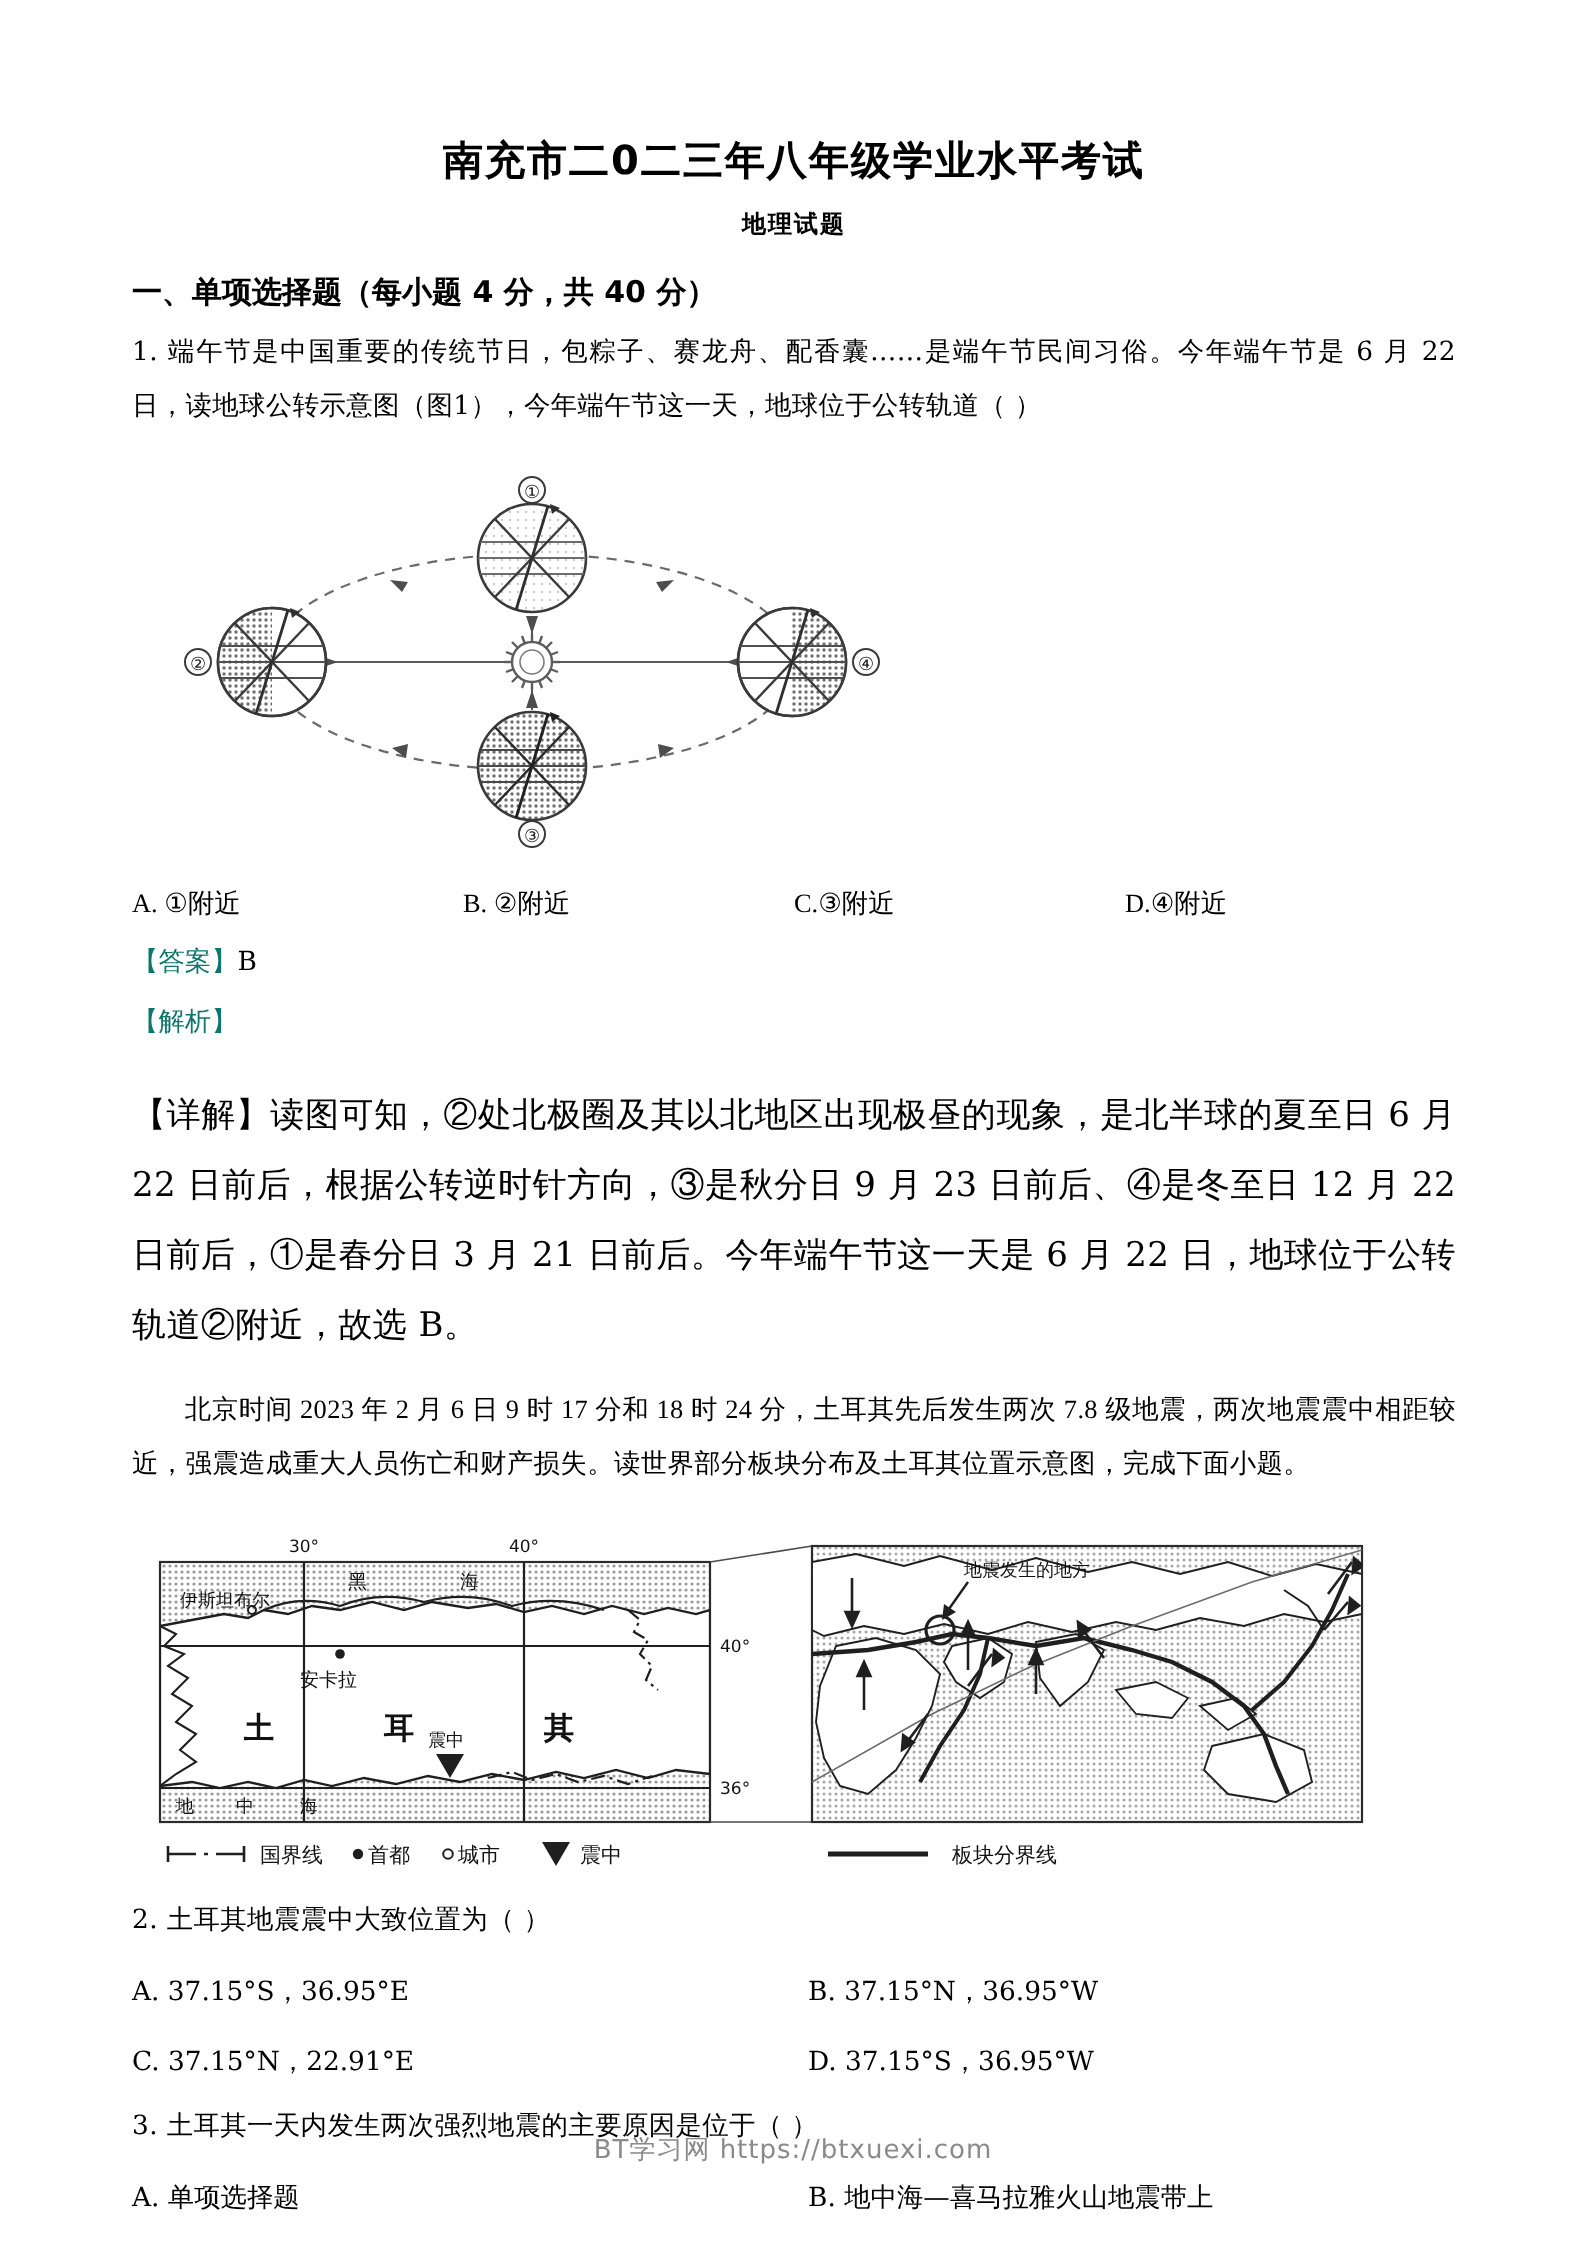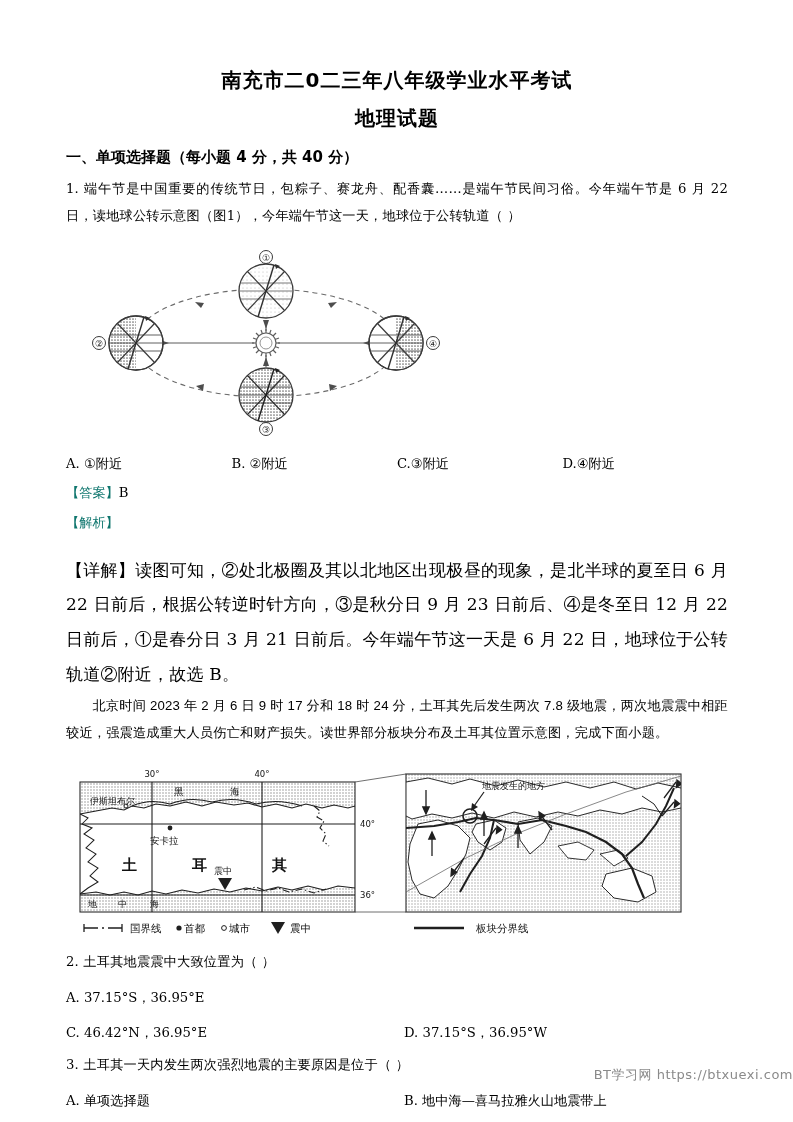--- a/index.html
+++ b/index.html
@@ -34,21 +34,21 @@
     text-align: center;
     font-size: 20px;
     font-weight: bold;
     letter-spacing: 1px;
     margin-top: 66px;
     line-height: 1.4;
     font-family: "DejaVu Sans", "Liberation Sans", sans-serif;
   }
   .doc-subtitle {
     text-align: center;
-    font-size: 20px;
+    font-size: 12px;
     font-weight: bold;
     letter-spacing: 1px;
     margin-top: 10px;
     line-height: 1.4;
     font-family: "DejaVu Sans", "Liberation Sans", sans-serif;
   }
   .section-head {
     font-size: 15px;
     font-weight: bold;
     margin-top: 14px;
@@ -62,22 +62,23 @@
     line-height: 2.05;
     text-align: justify;
     margin-top: 6px;
     letter-spacing: 0.2px;
   }
   .passage {
     font-size: 13.2px;
     line-height: 2.05;
     text-align: justify;
     text-indent: 2em;
+    margin-top: 10px;
     letter-spacing: 0.2px;
-    font-family: Liberation Sans, sans-serif;
+    font-family: Liberation Serif, serif;
   }
   .explain {
     font-size: 17px;
     line-height: 2.05;
     text-align: justify;
     margin-top: 16px;
     letter-spacing: 0.2px;
   }
   .meta-line {
     font-size: 13.2px;
@@ -87,21 +88,21 @@
   .meta-tag { color: #0f766e; }
   .meta-val { color: #000; }
 
   
   .opt-row-4 {
     display: flex;
     margin-top: 12px;
     font-size: 13.2px;
     line-height: 1.9;
   }
-  .opt-row-4 > div { width: 25%; }
+  .opt-row-4 > div { width: 25%; font-family: Liberation Serif, serif; }
 
   .opt-row-2 {
     display: flex;
     margin-top: 10px;
     font-size: 13.2px;
     line-height: 1.9;
     justify-content: space-between;
   }
   .opt-row-2 > div { width: 50%; }
   .opt-row-2 > div:nth-child(2) { padding-left: 14px; }
@@ -121,21 +122,21 @@
     position: relative;
   }
   .fig-maps svg { display: block; }
 
   
   .footer {
     position: absolute;
     left: 0;
     right: 0;
     top: 1066px;
-    text-align: right;
+    text-align: center;
     color: #8a8a8a;
     font-size: 13px;
     font-family: "DejaVu Sans", "Liberation Sans", sans-serif;
     letter-spacing: 0.5px;
   }
 </style>
 </head>
 <body>
 
 <div class="page">
@@ -448,23 +449,24 @@
             <line x1="348" y1="166" x2="398" y2="166" stroke="#1f1f1f" stroke-width="2.4"></line>
             <text x="410" y="170" font-size="10.5" fill="#111" font-family="DejaVu Sans, sans-serif">板块分界线</text>
           </g>
         </g>
       </svg>
     </div>
 
     <div class="qtext">2. 土耳其地震震中大致位置为（    ）</div>
     <div class="opt-row-2">
       <div>A. 37.15°S，36.95°E</div>
+      <div>B. 37.15°N，36.95°W</div>
     </div>
     <div class="opt-row-2">
-      <div>C. 46.42°N，36.95°E</div>
+      <div>C. 37.15°N，22.91°E</div>
       <div>D. 37.15°S，36.95°W</div>
     </div>
 
     <div class="qtext">3. 土耳其一天内发生两次强烈地震的主要原因是位于（    ）</div>
     <div class="opt-row-2">
       <div>A. 单项选择题</div>
       <div>B. 地中海—喜马拉雅火山地震带上</div>
     </div>
 
   </div>

